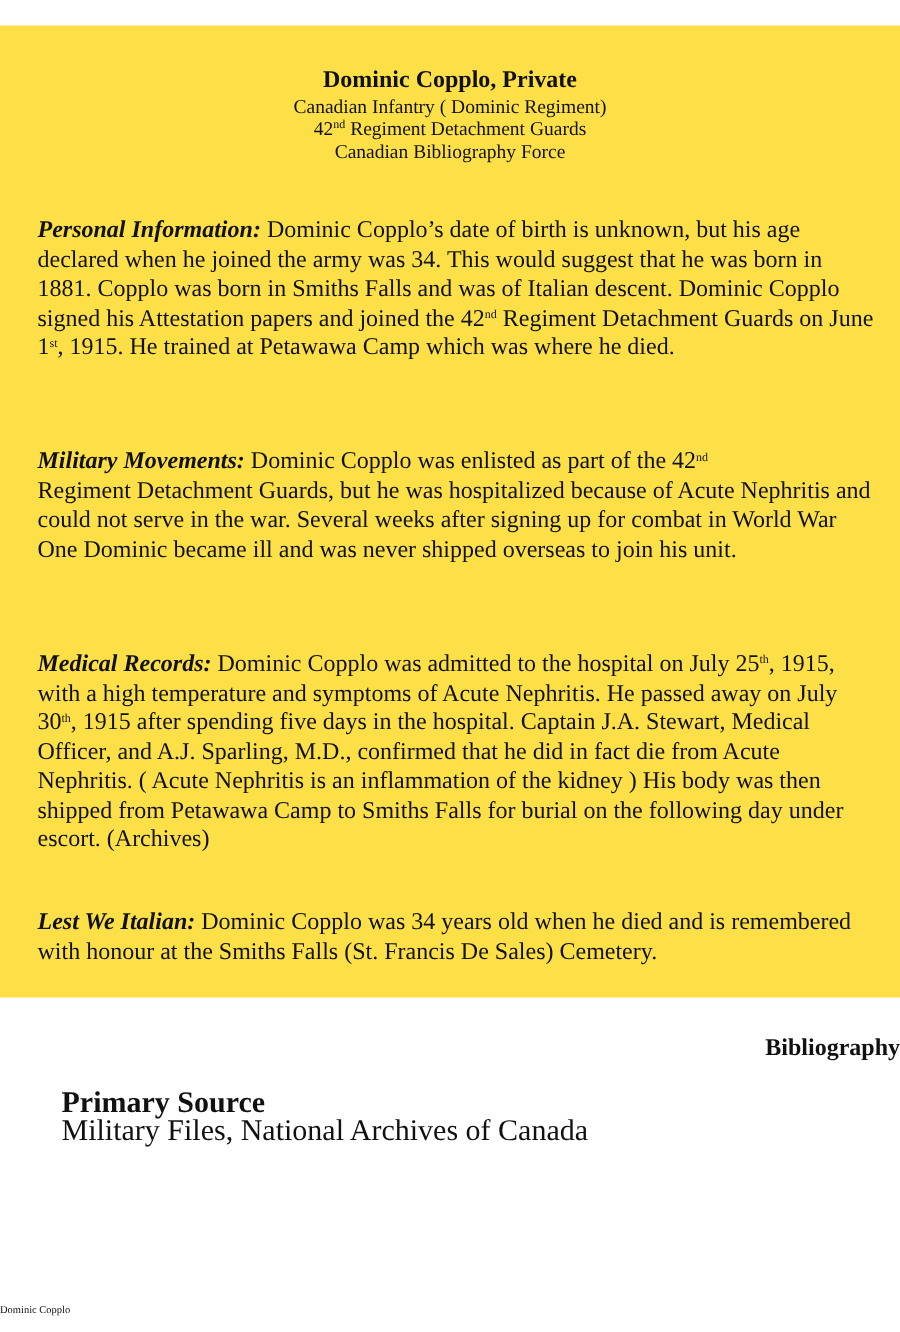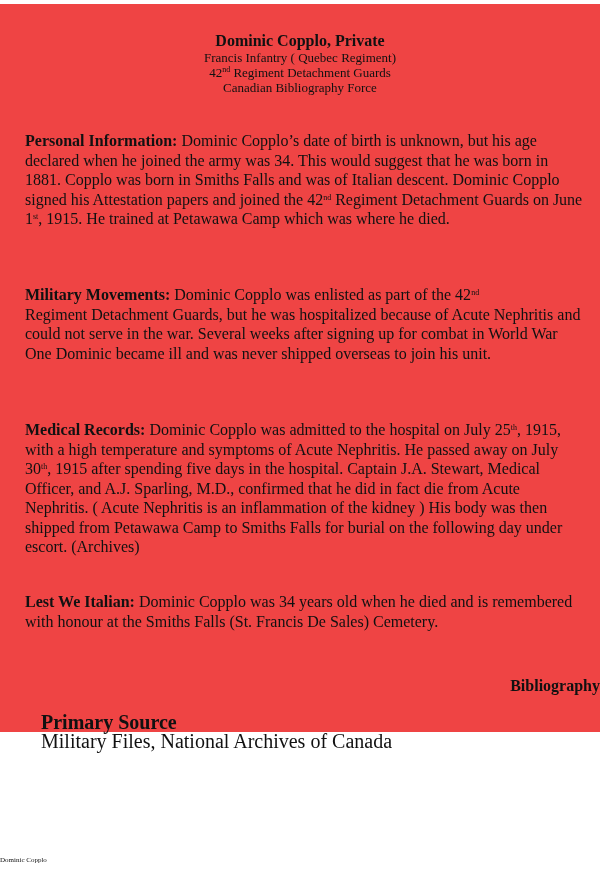--- a/index.html
+++ b/index.html
@@ -10,23 +10,23 @@
     body {
       width: 600px;
       height: 888px;
       position: relative;
       overflow: hidden;
       font-family: "Liberation Serif", "DejaVu Serif", serif;
       color: #111111;
     }
     .page {
       position: absolute;
-      left: 0; top: 4px;
-      width: 600px; height: 728px;
-      background: #ef4444;
+      left: 0; top: 17px;
+      width: 600px; height: 648px;
+      background: #fde047;
     }
     .header {
       position: absolute;
       top: 27px;
       left: 0;
       width: 600px;
       text-align: center;
     }
     .header .title {
       font-weight: bold;
@@ -45,20 +45,21 @@
     }
     .section {
       position: absolute;
       left: 25px;
       width: 560px;
       font-size: 16px;
       line-height: 19.5px;
     }
     .section .label {
       font-weight: bold;
+      font-style: italic;
     }
     #sec-personal { top: 127px; }
     #sec-military { top: 281px; }
     #sec-medical { top: 416px; }
     #sec-lest { top: 588px; }
 
     .bib-title {
       position: absolute;
       top: 672px;
       left: 0;
@@ -90,21 +91,21 @@
       line-height: 9px;
     }
   </style>
 </head>
 <body>
 
 <div class="page">
 
   <div class="header">
     <div class="title">Dominic Copplo, Private</div>
-    <div class="sub">Francis Infantry ( Quebec Regiment)</div>
+    <div class="sub">Canadian Infantry ( Dominic Regiment)</div>
     <div class="sub"><span>42</span><sup>nd</sup><span> Regiment Detachment Guards</span></div>
     <div class="sub">Canadian Bibliography Force</div>
   </div>
 
   <div class="section" id="sec-personal"><span class="label">Personal Information:</span><span> Dominic Copplo’s date of birth is unknown, but his age declared when he joined the army was 34.  This would suggest that he was born in 1881.   Copplo was born in Smiths Falls and was of Italian descent. Dominic Copplo signed his Attestation papers and joined the 42</span><sup>nd</sup><span> Regiment Detachment Guards on June 1</span><sup>st</sup><span>, 1915. He trained at Petawawa Camp which was where he died.</span></div>
 
   <div class="section" id="sec-military"><span class="label">Military Movements:</span><span> Dominic Copplo was enlisted as part of the 42</span><sup>nd</sup><br><span> Regiment Detachment Guards, but he was hospitalized because of Acute Nephritis and could not serve in the war.  Several weeks after signing up for combat in World War One Dominic became ill and was never shipped overseas to join his unit.</span></div>
 
   <div class="section" id="sec-medical"><span class="label">Medical Records:</span><span> Dominic Copplo was admitted to the hospital on July 25</span><sup>th</sup><span>, 1915, with a high temperature and symptoms of Acute Nephritis. He passed away on July 30</span><sup>th</sup><span>, 1915 after spending five days in the hospital. Captain J.A. Stewart, Medical Officer, and A.J. Sparling, M.D., confirmed that he did in fact die from Acute Nephritis.  ( Acute Nephritis is an inflammation of the kidney ) His body was then shipped from Petawawa Camp to Smiths Falls for burial on the following day under escort.  (Archives)</span></div>
 

